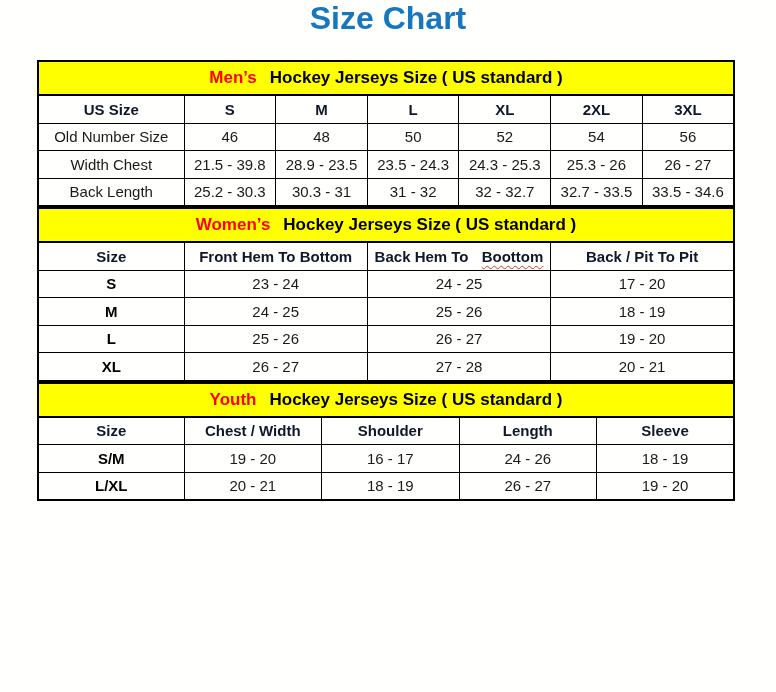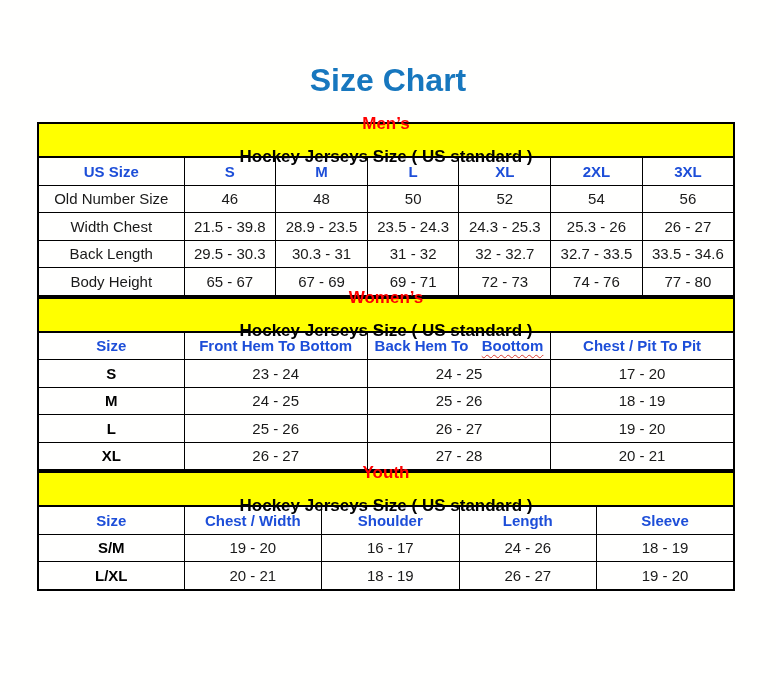--- a/index.html
+++ b/index.html
@@ -6,21 +6,20 @@
   body {
     width: 776px;
     height: 692px;
     background: var(--page_bg, #fffffe);
     font-family: "Liberation Sans", sans-serif;
     color: #000;
     overflow: hidden;
   }
   .title {
     margin: 0;
-    padding-top: 62px;
     text-align: center;
     font-size: 32px;
     line-height: 36px;
     font-weight: 700;
     color: var(--title_blue, #1777BE);
   }
   #sections {
     width: 698px;
     margin: 24px 0 0 37px;
   }
@@ -28,40 +27,39 @@
     display: flex;
     justify-content: center;
     align-items: center;
     gap: 13px;
     height: 32px;
     background: var(--band_yellow, #ffff00);
     border: 2px solid var(--border_black, #000);
     border-bottom: none;
     font-size: 17px;
     font-weight: 700;
-    flex-direction: column;
   }
   .band .hl { color: var(--accent_red, #f00); }
   .size-table {
     width: 100%;
     border-collapse: collapse;
     table-layout: fixed;
     font-size: 15px;
     border: 2px solid var(--border_black, #000);
   }
   .size-table th, .size-table td {
     border: 1.5px solid var(--border_black, #000);
     height: 26.5px;
     text-align: center;
     vertical-align: middle;
     padding: 0 2px;
     overflow: hidden;
     white-space: nowrap;
   }
-  .size-table thead th { font-weight: 700; color: #1d4ed8; }
+  .size-table thead th { font-weight: 700; color: #0f172a; }
   .size-table tbody td { font-weight: 400; color: var(--text_dark, #1a1a1a); }
   .size-section.mens   tbody th { font-weight: 400; color: var(--text_dark, #1a1a1a); }
   .size-section.womens tbody th,
   .size-section.youth  tbody th { font-weight: 700; color: #000; }
   col.label-col { width: 146px; }
   .wavy {
     text-decoration: underline;
     text-decoration-style: wavy;
     text-decoration-color: var(--squiggle_red, #d83a2e);
     text-decoration-thickness: 1px;
@@ -115,35 +113,26 @@
             <th>Width Chest</th>
             <td>21.5 - 39.8</td>
             <td>28.9 - 23.5</td>
             <td>23.5 - 24.3</td>
             <td>24.3 - 25.3</td>
             <td>25.3 - 26</td>
             <td>26 - 27</td>
           </tr>
           <tr>
             <th>Back Length</th>
-            <td>29.5 - 30.3</td>
+            <td>25.2 - 30.3</td>
             <td>30.3 - 31</td>
             <td>31 - 32</td>
             <td>32 - 32.7</td>
             <td>32.7 - 33.5</td>
             <td>33.5 - 34.6</td>
-          </tr>
-          <tr>
-            <th>Body Height</th>
-            <td>65 - 67</td>
-            <td>67 - 69</td>
-            <td>69 - 71</td>
-            <td>72 - 73</td>
-            <td>74 - 76</td>
-            <td>77 - 80</td>
           </tr>
         </tbody>
       </table>
     </section>
     <section class="size-section womens">
       <div class="band">
         <span class="hl">Women’s</span>
         <span class="rest">Hockey Jerseys Size ( US standard )</span>
       </div>
       <table class="size-table">
@@ -151,21 +140,21 @@
           <col class="label-col">
           <col class="data-col">
           <col class="data-col">
           <col class="data-col">
         </colgroup>
         <thead>
           <tr>
             <th>Size</th>
             <th>Front Hem To Bottom</th>
             <th>Back Hem To <span class="wavy">Boottom</span></th>
-            <th>Chest / Pit To Pit</th>
+            <th>Back / Pit To Pit</th>
           </tr>
         </thead>
         <tbody>
           <tr>
             <th>S</th>
             <td>23 - 24</td>
             <td>24 - 25</td>
             <td>17 - 20</td>
           </tr>
           <tr>

